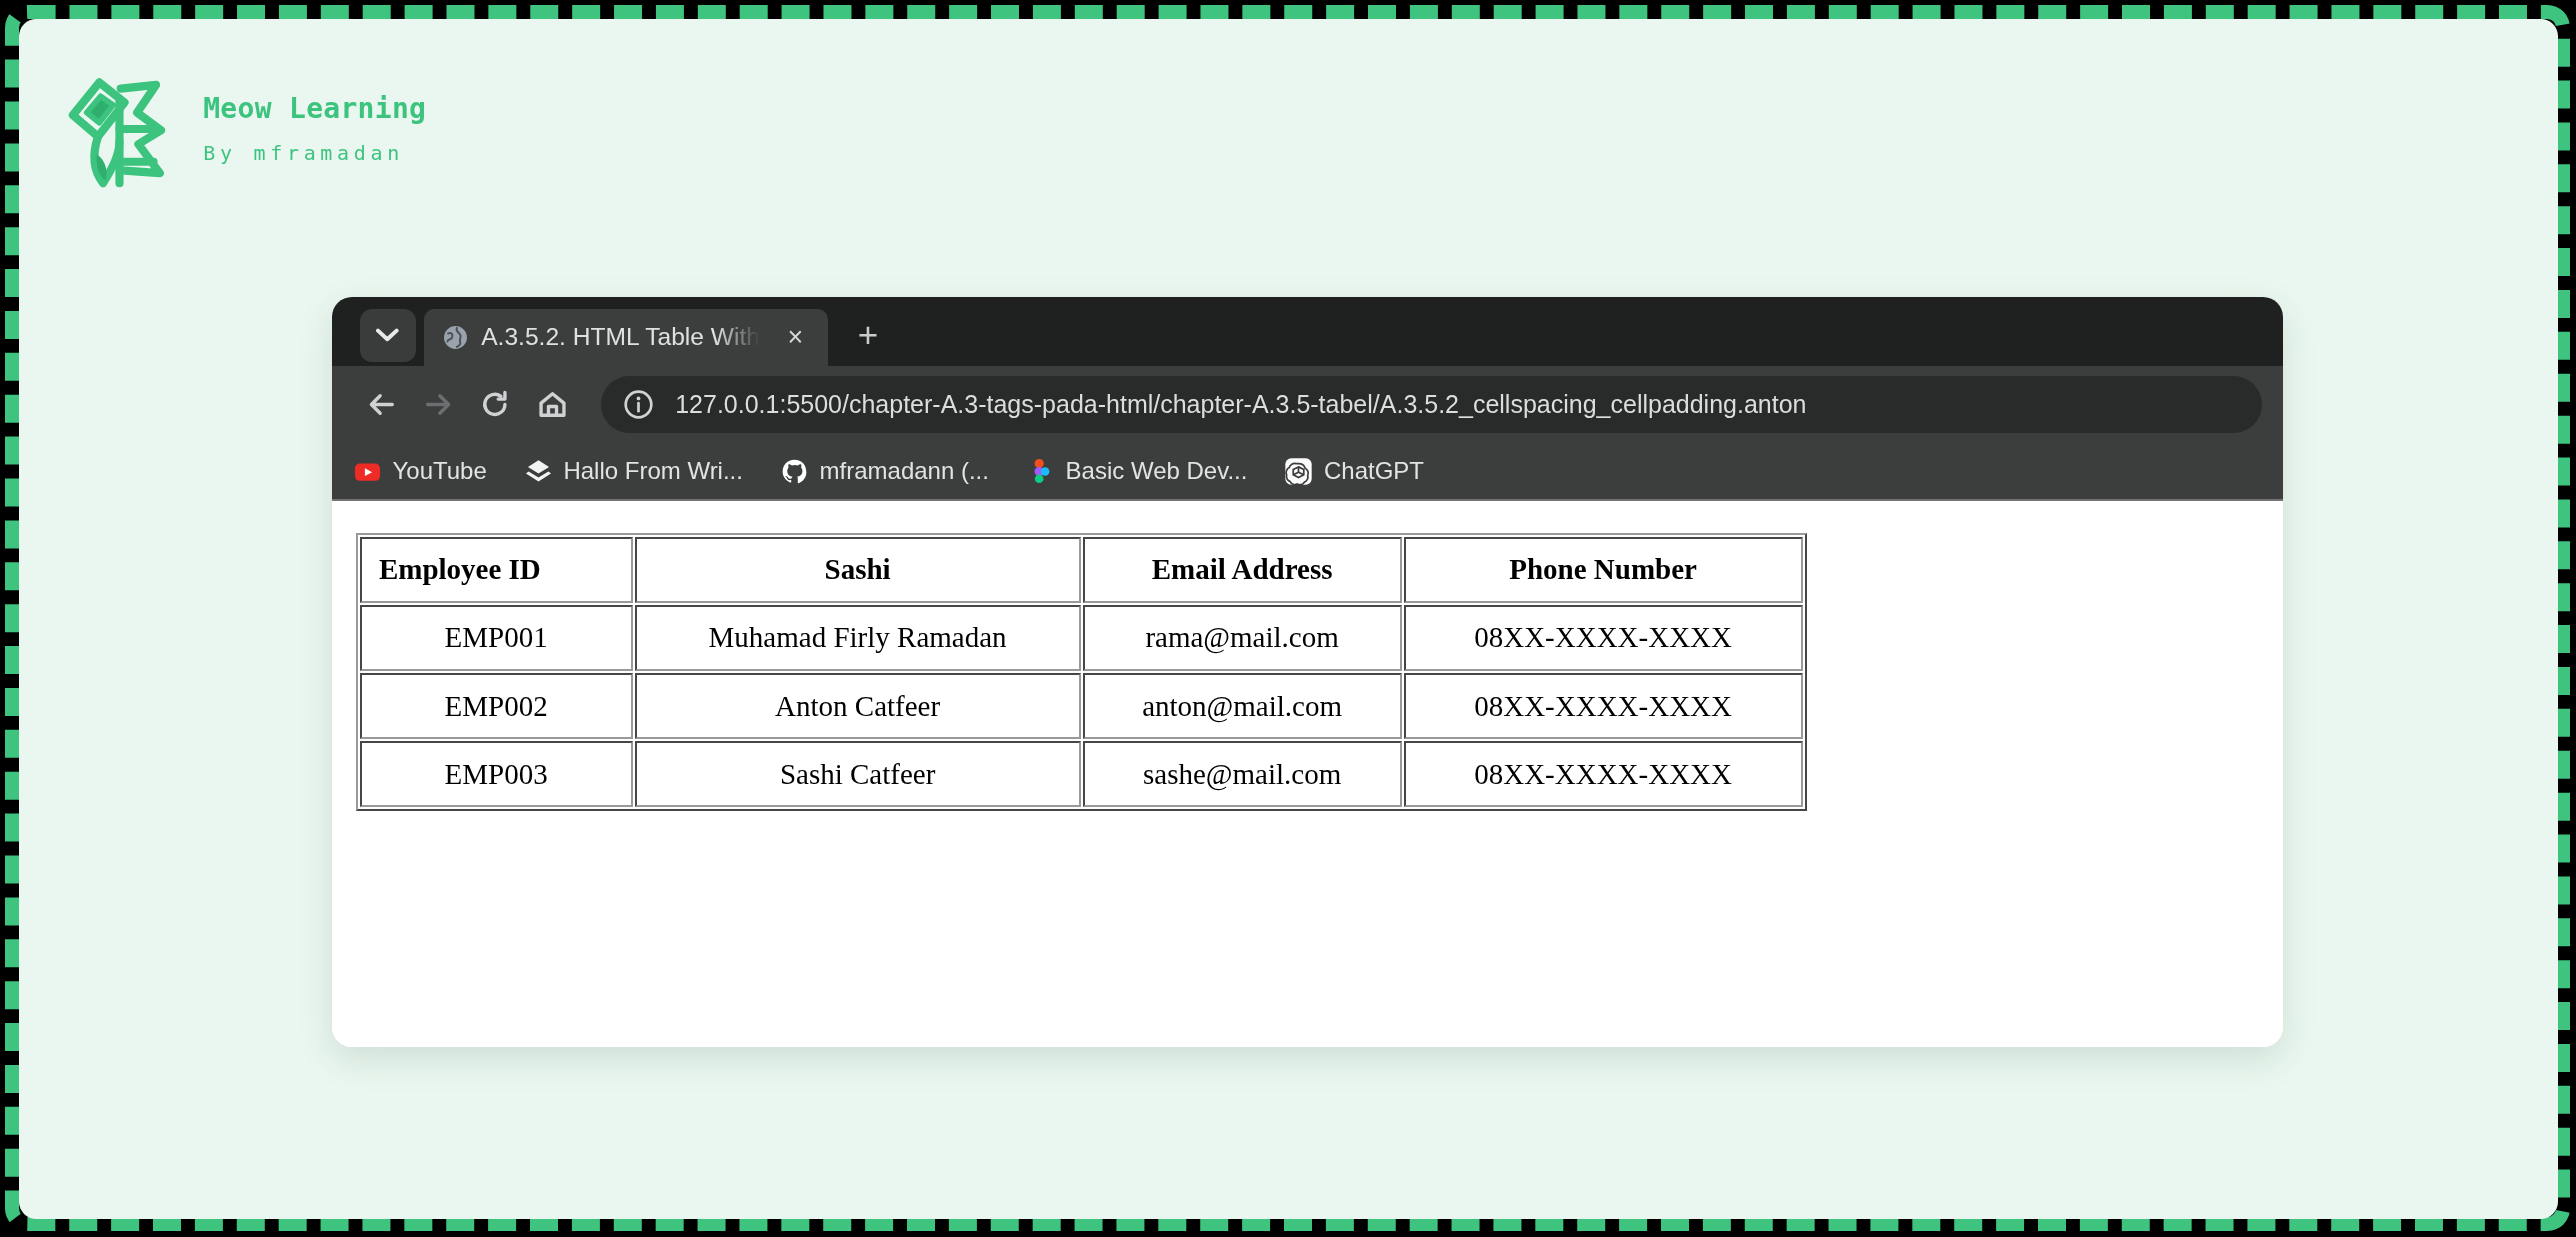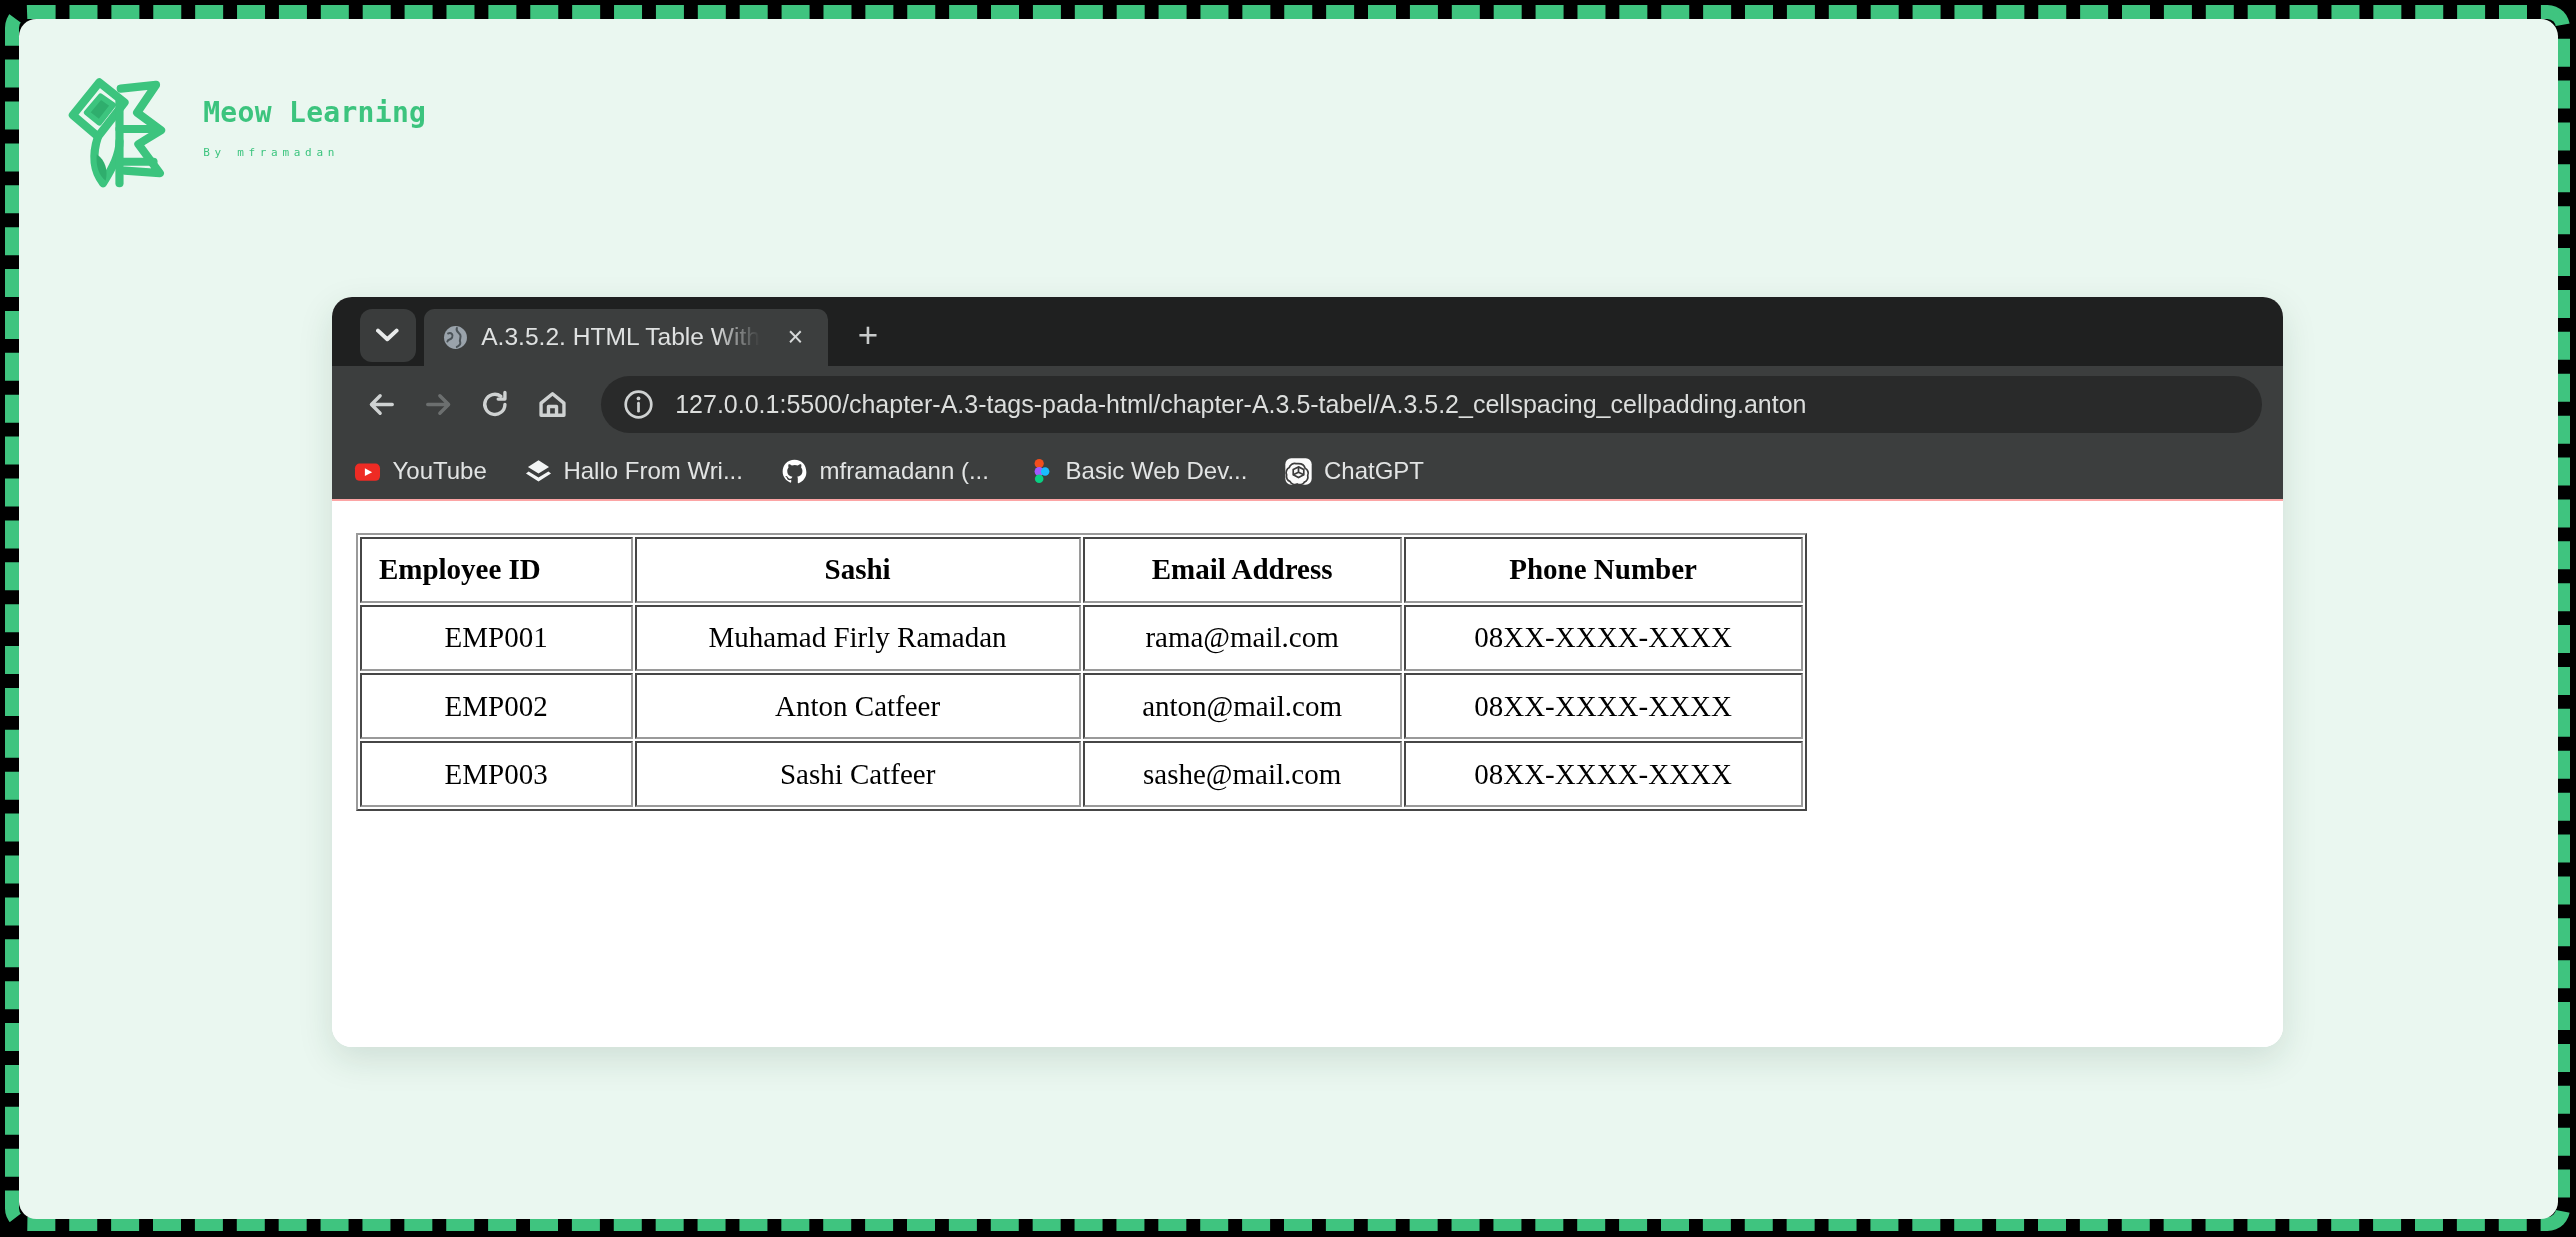--- a/index.html
+++ b/index.html
@@ -57,21 +57,21 @@
   #brand-title {
     font-family: "DejaVu Sans Mono", monospace;
     font-weight: bold;
     font-size: 28px;
     color: #3cc47e;
     letter-spacing: 0.3px;
     line-height: 1;
   }
   #brand-sub {
     font-family: "DejaVu Sans Mono", monospace;
-    font-size: 11px;
+    font-size: 20px;
     color: #3cc47e;
     letter-spacing: 4.7px;
     line-height: 1;
   }
 
   
   #browser {
     position: absolute;
     left: 313px;
     top: 278px;
@@ -182,21 +182,21 @@
 
   
   #bookmarks {
     height: 57px;
     background: #3c3e3e;
     display: flex;
     align-items: center;
     padding-left: 17.3px;
     box-sizing: border-box;
     gap: 29px;
-    border-bottom: 2px solid #fca5a5;
+    border-bottom: 2px solid #737373;
   }
   .bm {
     display: flex;
     align-items: center;
     gap: 10.6px;
     height: 41px;
     padding: 0 4px;
     border-radius: 6.7px;
     box-sizing: border-box;
   }

